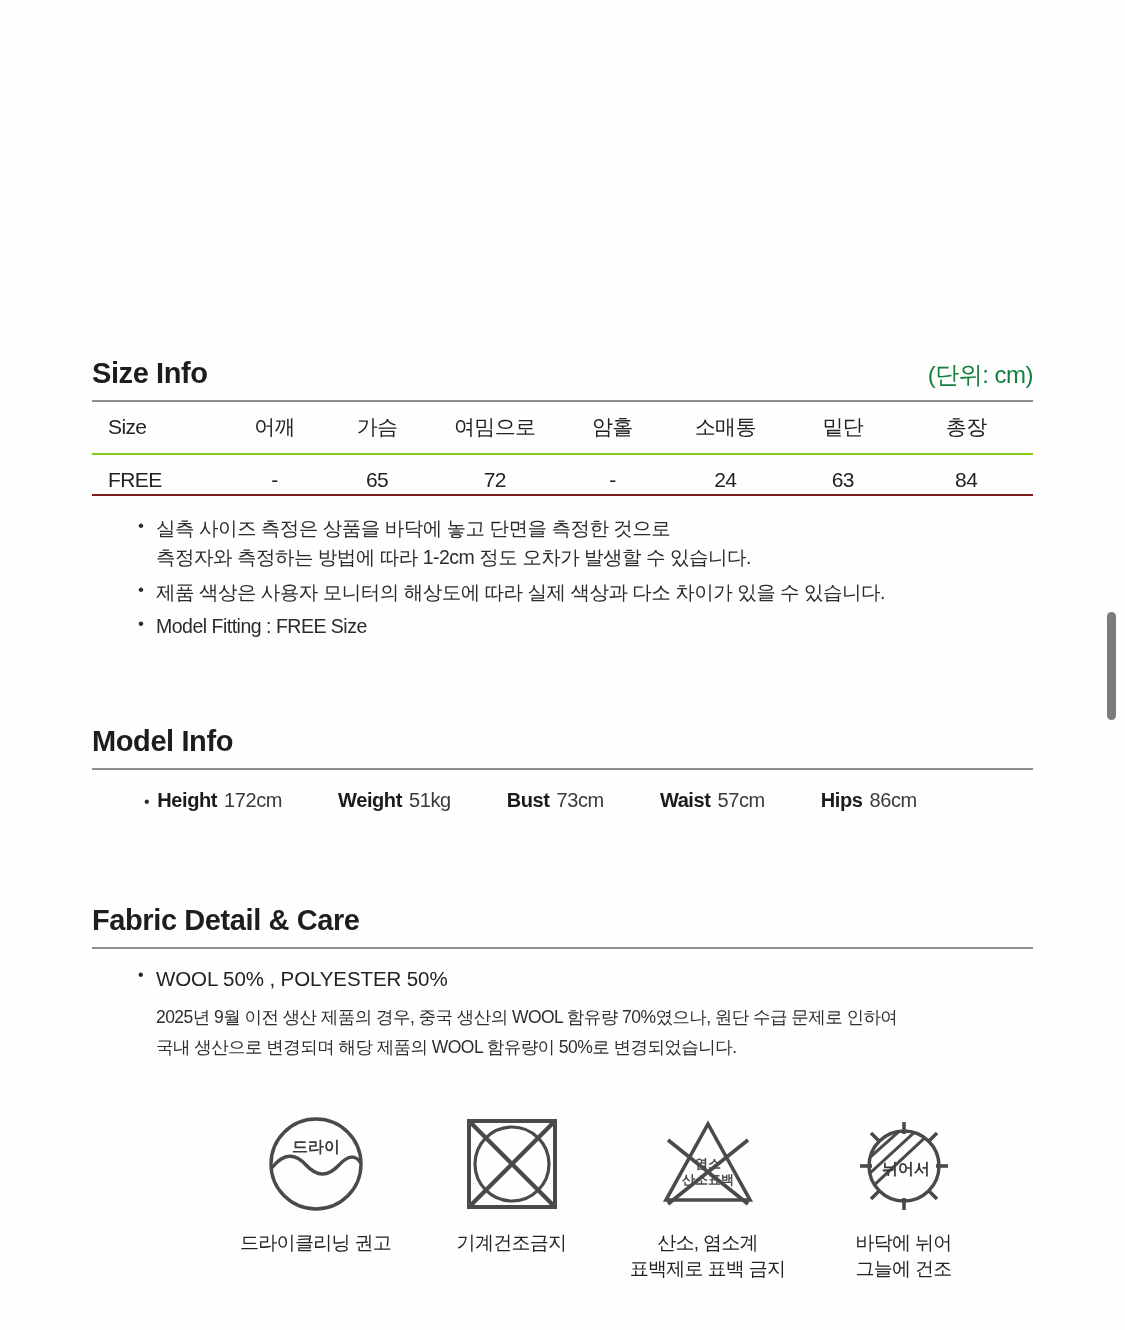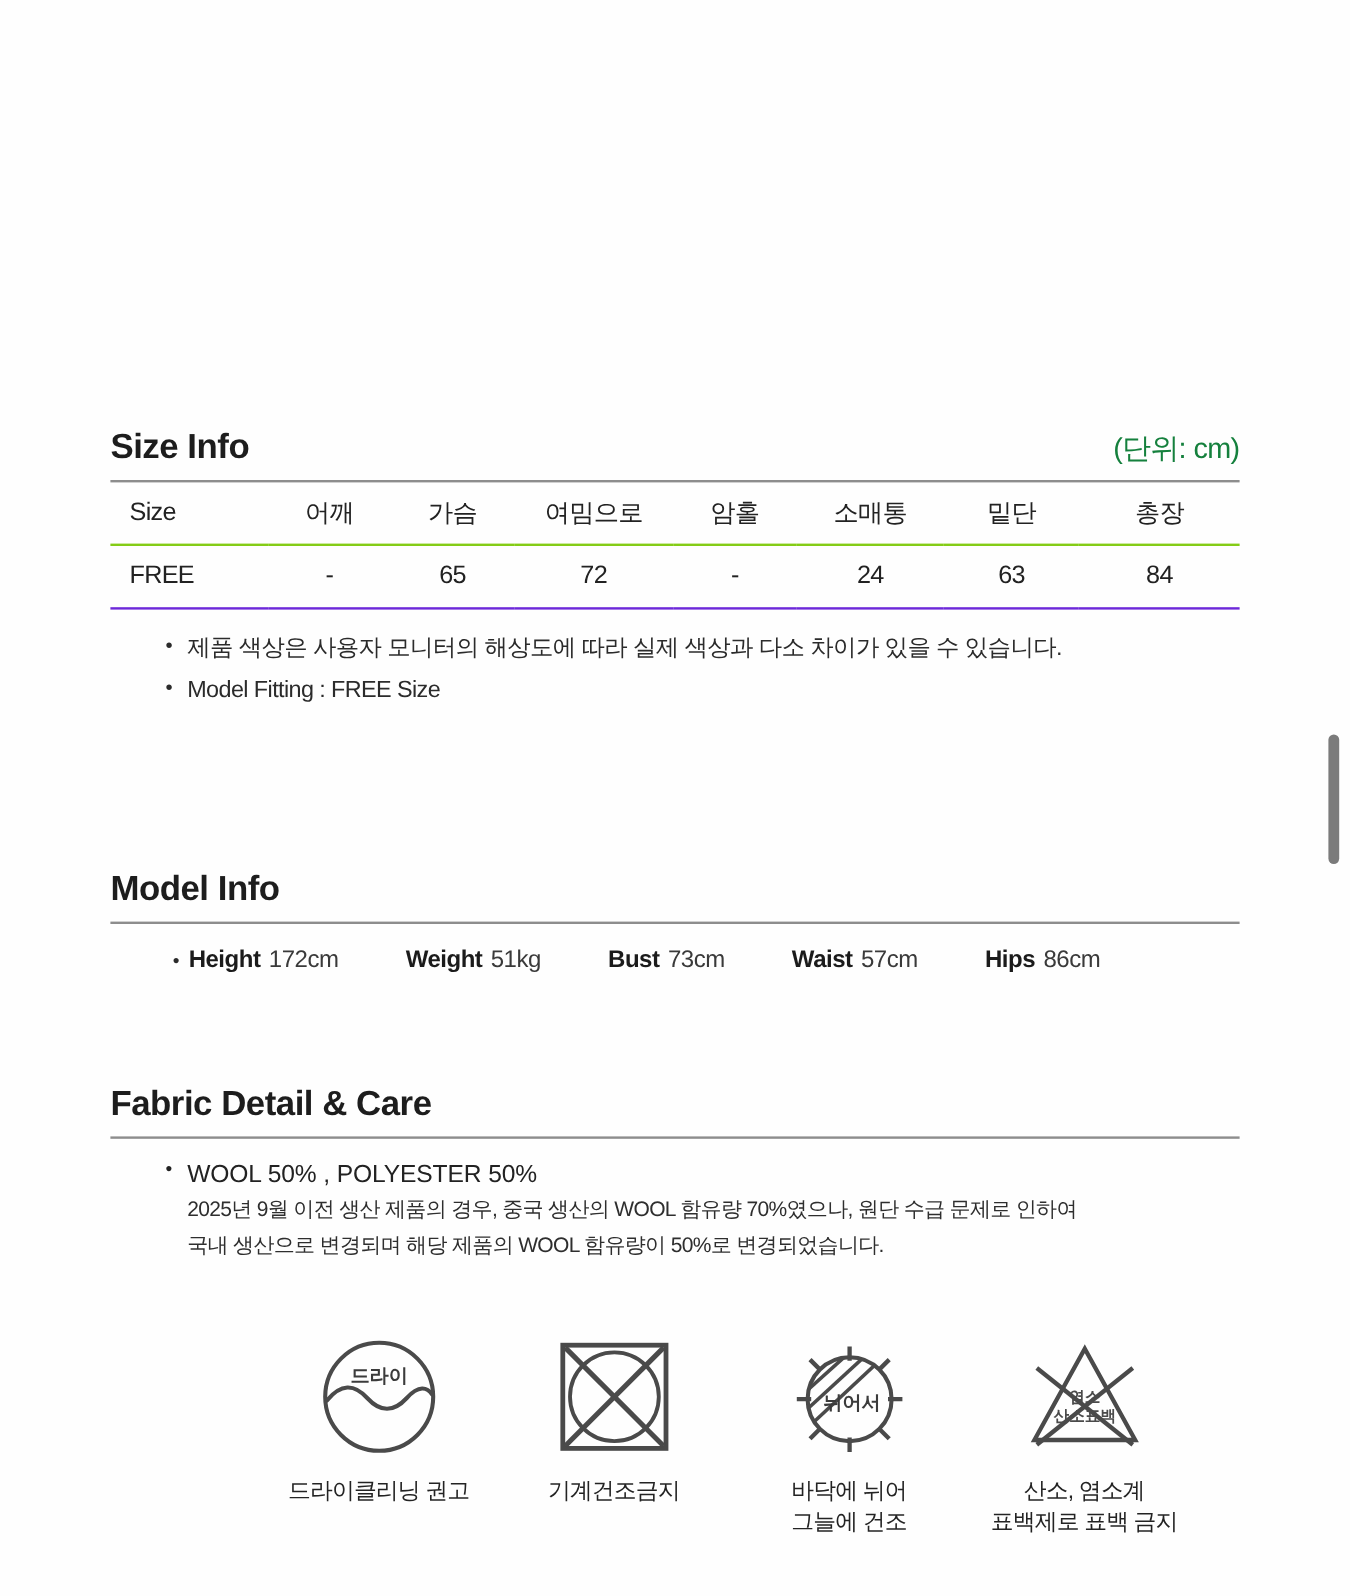--- a/index.html
+++ b/index.html
@@ -77,22 +77,22 @@
     font-size: 21px;
     letter-spacing: -0.6px;
     font-weight: normal;
     color: #222;
     padding: 11px 0 12px 0;
   }
   table.size-table thead th {
     border-bottom: 2px solid #84cc16;
   }
   table.size-table tbody td {
-    border-bottom: 2px solid #6d28d9;
-    padding: 13px 0 14px 0;
+    border-bottom: 2px solid #7f1d1d;
+    padding: 13px 0 2px 0;
   }
   table.size-table th:first-child,
   table.size-table td:first-child {
     text-align: left;
     padding-left: 16px;
   }
   .col-size  { width: 14.0%; }
   .col-sh    { width: 10.8%; }
   .col-ch    { width: 11.0%; }
   .col-sl    { width: 14.0%; }
@@ -172,21 +172,21 @@
   }
   .fabric-main .fb::before {
     content: "\2022";
     position: absolute;
     left: 0;
     top: -1px;
     font-size: 16px;
   }
   .fabric-sub {
     padding-left: 64px;
-    margin-top: 4px;
+    margin-top: 14px;
   }
   .fabric-sub p {
     margin: 0 0 5px 0;
     font-size: 17.5px;
     letter-spacing: -0.55px;
     color: #2e2e2e;
     line-height: 1.45;
   }
 
   
@@ -282,20 +282,24 @@
           <td>-</td>
           <td>24</td>
           <td>63</td>
           <td>84</td>
         </tr>
       </tbody>
     </table>
 
     <ul class="notes">
       <li>
+        <span class="cont">실측 사이즈 측정은 상품을 바닥에 놓고 단면을 측정한 것으로</span>
+        <span class="cont">측정자와 측정하는 방법에 따라 1-2cm 정도 오차가 발생할 수 있습니다.</span>
+      </li>
+      <li>
         <span class="cont">제품 색상은 사용자 모니터의 해상도에 따라 실제 색상과 다소 차이가 있을 수 있습니다.</span>
       </li>
       <li>
         <span class="cont">Model Fitting : FREE Size</span>
       </li>
     </ul>
   </div>
 
   <div class="section" style="top:726px;">
     <div class="sec-head">Model Info</div>
@@ -356,20 +360,36 @@
       <div class="care-glyph">
         <svg width="104" height="104" viewBox="0 0 104 104" aria-hidden="true">
           <rect x="9" y="9" width="86" height="86" fill="none" stroke="#4a4a4a" stroke-width="4"></rect>
           <circle cx="52" cy="52" r="37" fill="none" stroke="#4a4a4a" stroke-width="3.2"></circle>
           <line x1="11" y1="11" x2="93" y2="93" stroke="#4a4a4a" stroke-width="4.2"></line>
           <line x1="93" y1="11" x2="11" y2="93" stroke="#4a4a4a" stroke-width="4.2"></line>
         </svg>
       </div>
       <div class="care-cap">
         <span>기계건조금지</span>
+      </div>
+    </div>
+
+    <div class="care-item">
+      <div class="care-glyph">
+        <svg width="104" height="104" viewBox="0 0 104 104" aria-hidden="true">
+          <polygon points="52,12 94,88 10,88" fill="none" stroke="#4a4a4a" stroke-width="3.6"></polygon>
+          <line x1="12" y1="28" x2="92" y2="92" stroke="#4a4a4a" stroke-width="3.6"></line>
+          <line x1="92" y1="28" x2="12" y2="92" stroke="#4a4a4a" stroke-width="3.6"></line>
+          <text x="52" y="56" text-anchor="middle" font-family="'Liberation Sans', sans-serif" font-size="13" font-weight="bold" fill="#4a4a4a">염소</text>
+          <text x="52" y="72" text-anchor="middle" font-family="'Liberation Sans', sans-serif" font-size="13" font-weight="bold" fill="#4a4a4a">산소표백</text>
+        </svg>
+      </div>
+      <div class="care-cap">
+        <span>산소, 염소계</span>
+        <span class="l2">표백제로 표백 금지</span>
       </div>
     </div>
 
     <div class="care-item">
       <div class="care-glyph">
         <svg width="104" height="104" viewBox="0 0 104 104" aria-hidden="true">
           <defs>
             <clipPath id="sunclip">
                 <circle cx="52" cy="54" r="35"></circle>
               </clipPath>
@@ -392,35 +412,19 @@
           </g>
           <text x="54" y="62" text-anchor="middle" font-family="'Liberation Sans', sans-serif" font-size="16" font-weight="bold" fill="#3b3b3b">뉘어서</text>
         </svg>
       </div>
       <div class="care-cap">
         <span>바닥에 뉘어</span>
         <span class="l2">그늘에 건조</span>
       </div>
     </div>
 
-    <div class="care-item">
-      <div class="care-glyph">
-        <svg width="104" height="104" viewBox="0 0 104 104" aria-hidden="true">
-          <polygon points="52,12 94,88 10,88" fill="none" stroke="#4a4a4a" stroke-width="3.6"></polygon>
-          <line x1="12" y1="28" x2="92" y2="92" stroke="#4a4a4a" stroke-width="3.6"></line>
-          <line x1="92" y1="28" x2="12" y2="92" stroke="#4a4a4a" stroke-width="3.6"></line>
-          <text x="52" y="56" text-anchor="middle" font-family="'Liberation Sans', sans-serif" font-size="13" font-weight="bold" fill="#4a4a4a">염소</text>
-          <text x="52" y="72" text-anchor="middle" font-family="'Liberation Sans', sans-serif" font-size="13" font-weight="bold" fill="#4a4a4a">산소표백</text>
-        </svg>
-      </div>
-      <div class="care-cap">
-        <span>산소, 염소계</span>
-        <span class="l2">표백제로 표백 금지</span>
-      </div>
-    </div>
-
   </div>
 
   <div class="scrollbar-track">
     <div class="scrollbar-thumb"></div>
   </div>
 
 </div>
 
 </body></html>

